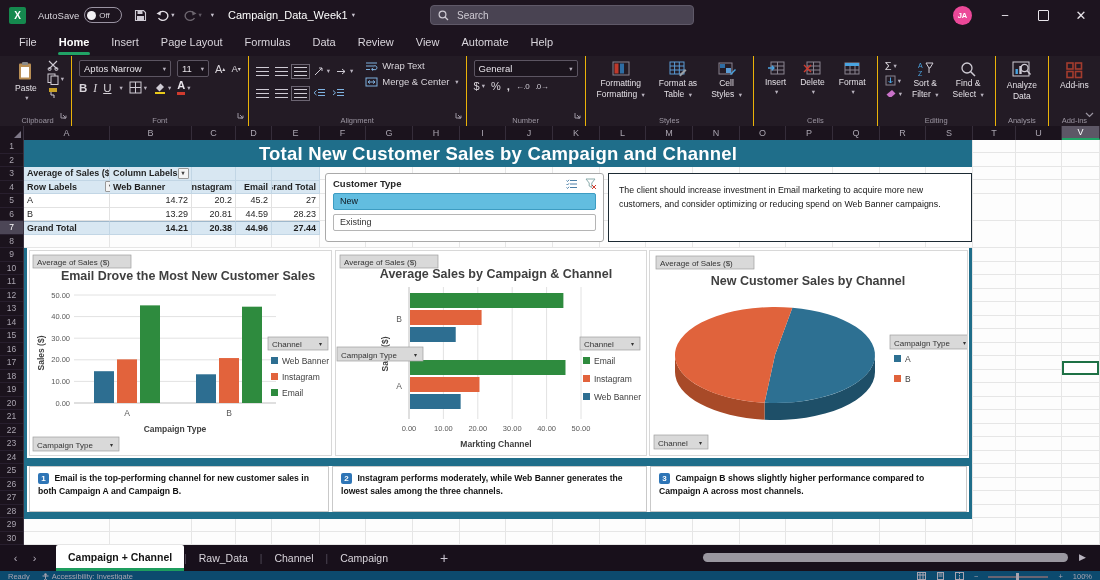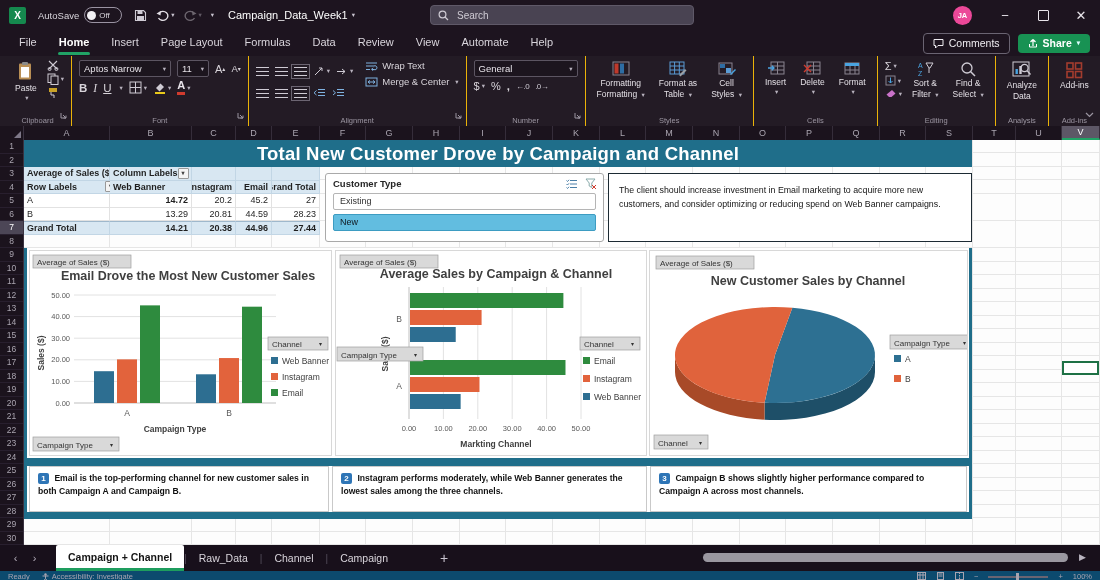--- a/index.html
+++ b/index.html
@@ -176,36 +176,20 @@
         <div class="mitem mactive">Home</div>
         <div class="mitem">Insert</div>
         <div class="mitem">Page Layout</div>
         <div class="mitem">Formulas</div>
         <div class="mitem">Data</div>
         <div class="mitem">Review</div>
         <div class="mitem">View</div>
         <div class="mitem">Automate</div>
         <div class="mitem">Help</div>
       </div>
-    <div class="mb-right">
-      <div class="comments-btn">
-        <svg width="11" height="11" viewBox="0 0 11 11">
-            <path d="M1 1.5 h9 v6 h-5 l-2.5 2.5 v-2.5 h-1.5 z" fill="none" stroke="#efecf1" stroke-width="1"></path>
-          </svg>
-        <span>Comments</span>
-      </div>
-      <div class="share-btn">
-        <svg width="10" height="10" viewBox="0 0 10 10">
-            <path d="M5 8 V1.5 M5 1.5 L2.5 4 M5 1.5 L7.5 4" stroke="#fff" stroke-width="1.2" fill="none"></path>
-            <path d="M1.5 6 v3 h7 v-3" stroke="#fff" fill="none"></path>
-          </svg>
-        <span>Share</span>
-        <span class="ddg" style="color:#dff">▾</span>
-      </div>
-    </div>
   </div>
 
   <div class="ribbon">
     <div class="rgroup">
       <div class="hrow">
         <div class="bigbtn">
           <svg width="19" height="21" viewBox="0 0 19 21">
               <rect x="3" y="2.5" width="12" height="16" rx="1" fill="#b98f55"></rect>
               <rect x="6" y="1" width="6" height="3" rx="1" fill="#8a8a8a"></rect>
               <rect x="5" y="6" width="8" height="10.5" fill="#fff"></rect>
@@ -585,21 +569,21 @@
         <div class="rowh">23</div>
         <div class="rowh">24</div>
         <div class="rowh">25</div>
         <div class="rowh">26</div>
         <div class="rowh">27</div>
         <div class="rowh">28</div>
         <div class="rowh">29</div>
         <div class="rowh">30</div>
       </div>
 
-    <div class="band">Total New Customer Drove by Campaign and Channel</div>
+    <div class="band">Total New Customer Sales by Campaign and Channel</div>
 
     <div id="pivot">
         <div class="pcell pblue pbold" style="left: 0px; top: 0px; width: 86px;">
           <span>Average of Sales ($)</span>
         </div>
         <div class="pcell pblue pbold" style="left: 86px; top: 0px; width: 82px;">
           <span>Column Labels</span>
           <span class="pdd">▾</span>
         </div>
         <div class="pcell pblue" style="left: 168px; top: 0px; width: 44px;"></div>
@@ -617,21 +601,21 @@
         </div>
         <div class="pcell pblue pbold pright" style="left: 212px; top: 13.5px; width: 36px;">
           <span>Email</span>
         </div>
         <div class="pcell pblue pbold pright" style="left: 248px; top: 13.5px; width: 48px;">
           <span>Grand Total</span>
         </div>
         <div class="pcell" style="left: 0px; top: 27px; width: 86px;">
           <span>A</span>
         </div>
-        <div class="pcell pright" style="left: 86px; top: 27px; width: 82px; font-weight: bold;">
+        <div class="pcell pright" style="left: 86px; top: 27px; width: 82px;">
           <span>14.72</span>
         </div>
         <div class="pcell pright" style="left: 168px; top: 27px; width: 44px;">
           <span>20.2</span>
         </div>
         <div class="pcell pright" style="left: 212px; top: 27px; width: 36px;">
           <span>45.2</span>
         </div>
         <div class="pcell pright" style="left: 248px; top: 27px; width: 48px;">
           <span>27</span>
@@ -676,22 +660,22 @@
               <path d="M4 1.5 H11 M4 5 H11 M4 8.5 H11" stroke="#4a7fa8"></path>
               <path d="M0.5 1.5 L1.5 2.5 L3 0.8 M0.5 5 L1.5 6 L3 4.3 M0.5 8.5 L1.5 9.5 L3 7.8" stroke="#4a7fa8" fill="none"></path>
             </svg>
           <svg width="11" height="11" viewBox="0 0 11 11">
               <path d="M1 1 H10 L6.8 5 V9.5 L4.2 8 V5 Z" fill="none" stroke="#8aa"></path>
               <path d="M7 7 L11 11 M11 7 L7 11" stroke="#d03b2e"></path>
             </svg>
         </span>
       </div>
       <div id="slicer-items">
+          <div class="slitem slitem-sel">New</div>
           <div class="slitem">Existing</div>
-          <div class="slitem slitem-sel">New</div>
         </div>
     </div>
 
     <div class="recbox">
       <div class="rec-body">The client should increase investment in Email marketing to acquire more new customers, and consider optimizing or reducing spend on Web Banner campaigns.</div>
     </div>
 
     <div class="chartzone">
       <div class="chartbox" id="chart1"><svg width="301" height="204">
             <text x="158" y="29" font-size="12.5" text-anchor="middle" fill="#3f3f3f" font-weight="bold">Email Drove the Most New Customer Sales</text>

